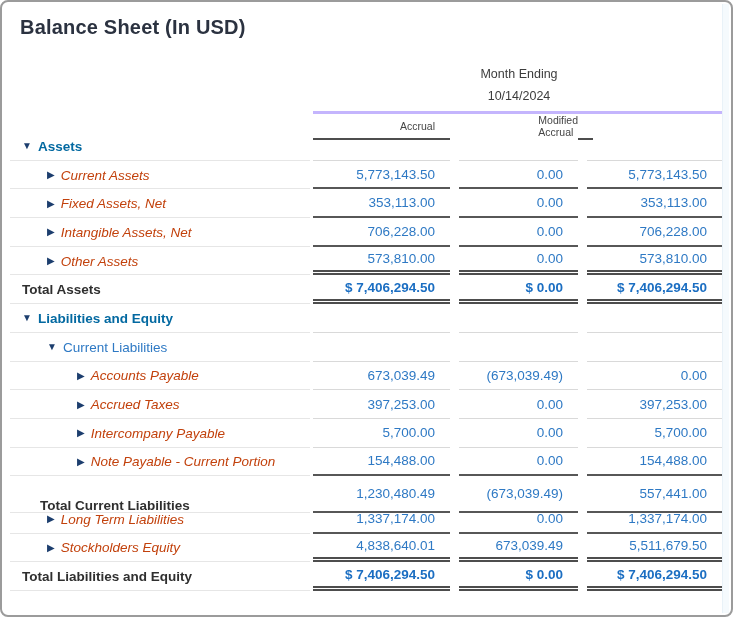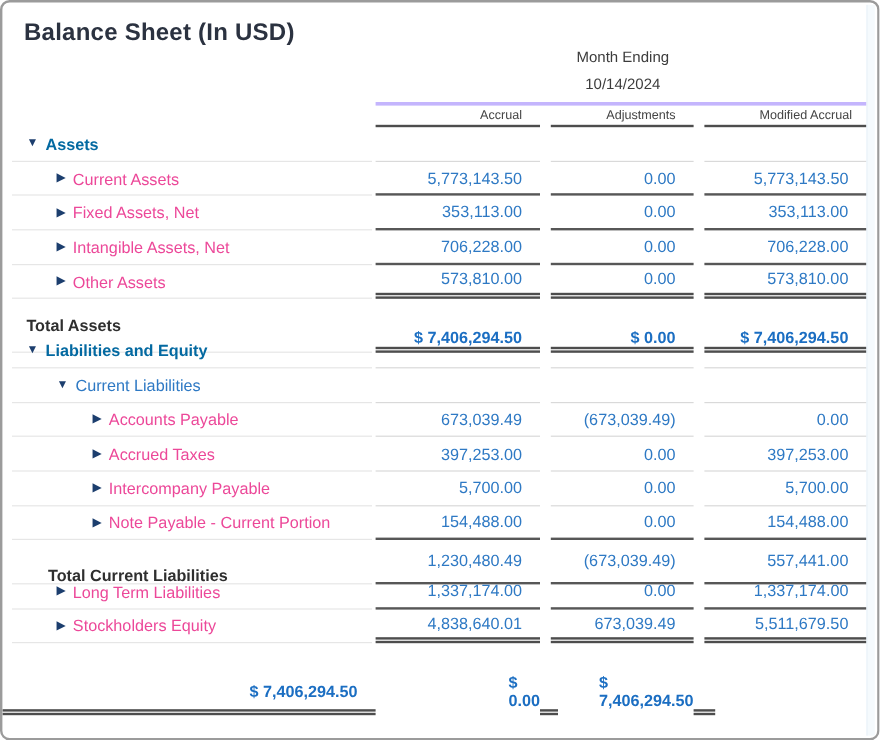--- a/index.html
+++ b/index.html
@@ -19,20 +19,21 @@
     margin:12px 0 0 18px;
     font-size:20px;
     font-weight:bold;
     color:#2b3240;
     letter-spacing:.2px;
     height:27px;
     line-height:27px;
   }
 
   .period-block {
+    margin-top:26px;
     margin-left:311px;
     width:412px;
     text-align:center;
     color:#3c3c3c;
   }
   .period-label { font-size:12.5px; line-height:14px; }
   .period-date  { font-size:12.5px; line-height:14px; margin-top:8px; margin-bottom:8px; }
 
   .colhead-strip {
     margin-left:311px;
@@ -83,34 +84,34 @@
 
   .tg {
     color:#1c3e6e;
     font-size:10px;
     margin-right:6px;
     line-height:1;
   }
 
   .section  .lbl-text { color:#0369a1; font-weight:bold; }
   .subsection .lbl-text { color:#2e79c4; }
-  .item     .lbl-text { color:#ec4899; }
+  .item     .lbl-text { color:#c2410c;font-style:italic; }
   .total    .lbl-text { color:#2f2f2f; font-weight:bold; }
 
   .val {
     display:flex;
     align-items:center;
     justify-content:flex-end;
     padding-right:15px;
     box-sizing:border-box;
     color:#2e79c4;
     font-size:13.5px;
   }
   .val.c3 { padding-right:18px; }
-  .vbold { font-weight:bold; color:#1b6ec2;margin-top:25px; }
+  .vbold { font-weight:bold; color:#1b6ec2; }
 
   .rule-dark   { border-bottom:2px solid #575757; }
   .rule-light  { border-bottom:1px solid #d9d9d9; }
   .rule-double { border-bottom:5px double #4d4d4d; }
 
   .gapcell { }
 
   .right-gutter {
     position:absolute;
     top:2px; bottom:2px; right:2px;
@@ -127,21 +128,20 @@
   <div class="page-title">Balance Sheet (In USD)</div>
 
   <div class="period-block">
     <div class="period-label">Month Ending</div>
     <div class="period-date">10/14/2024</div>
   </div>
 
   <div class="colhead-strip">
     <div class="colhead-cell">Accrual</div>
     <div class="colhead-gap open"></div>
-    <div class="colhead-cell">Adjustments</div>
     <div class="colhead-gap open"></div>
     <div class="colhead-cell">Modified Accrual</div>
   </div>
 
   <div class="rows" id="rows">
       <div class="row section">
         <div class="lbl lv0">
           <span class="tg">▼</span>
           <span class="lbl-text">Assets</span>
         </div>
@@ -297,20 +297,23 @@
           <span class="tg">▶</span>
           <span class="lbl-text">Stockholders Equity</span>
         </div>
         <div class="val c1 rule-double">4,838,640.01</div>
         <div class="gapcell"></div>
         <div class="val c2 rule-double">673,039.49</div>
         <div class="gapcell"></div>
         <div class="val c3 rule-double">5,511,679.50</div>
       </div>
       <div class="row total">
+        <div class="lbl lv0">
+          <span class="lbl-text">Total Liabilities and Equity</span>
+        </div>
         <div class="val c1 rule-double vbold">$ 7,406,294.50</div>
         <div class="gapcell"></div>
         <div class="val c2 rule-double vbold">$ 0.00</div>
         <div class="gapcell"></div>
         <div class="val c3 rule-double vbold">$ 7,406,294.50</div>
       </div>
     </div>
 
   <div class="right-gutter"></div>
 </div>

